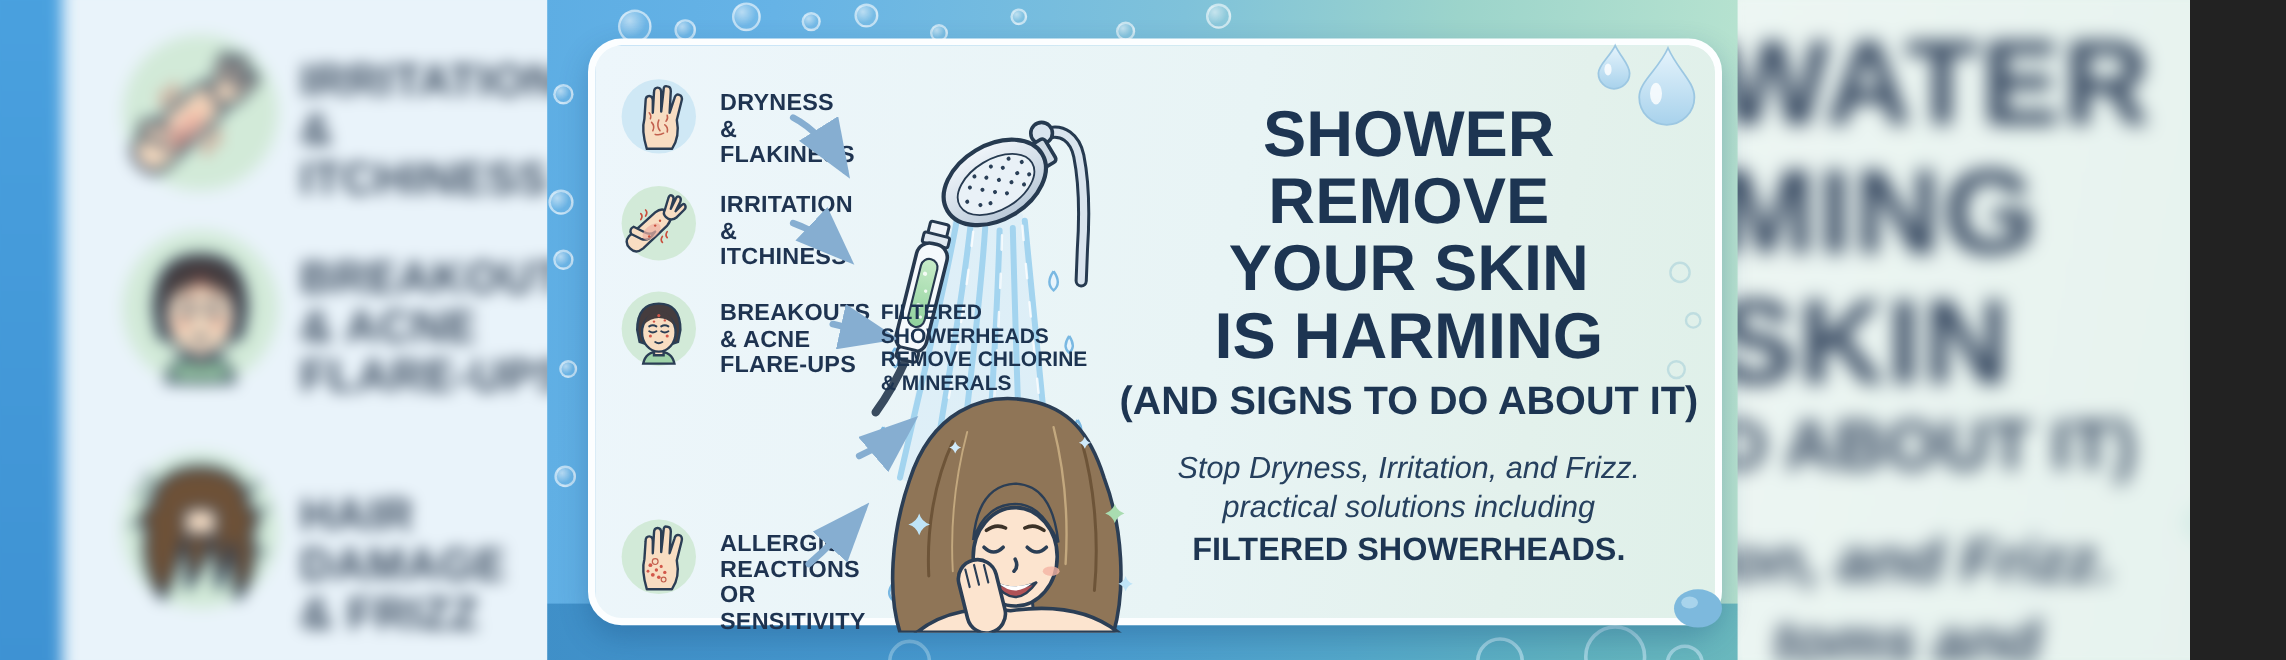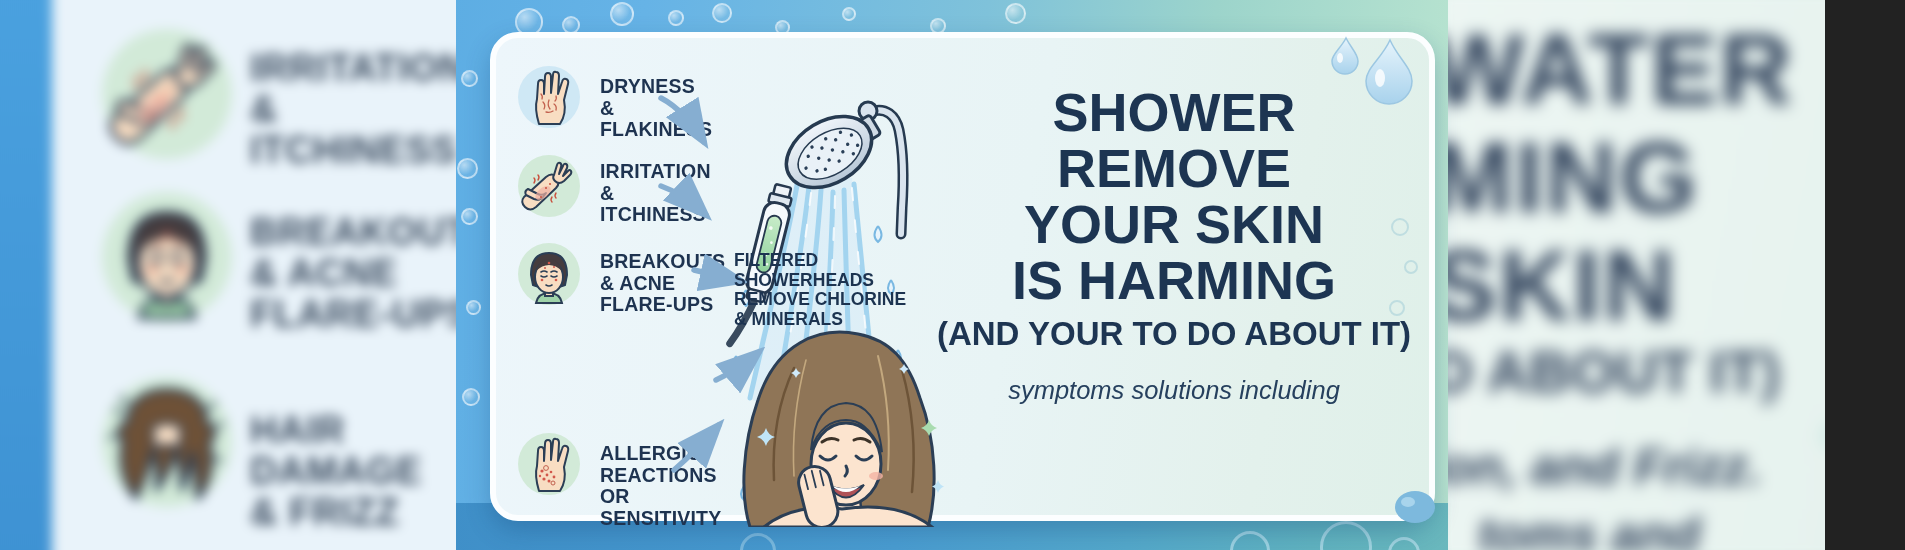--- a/index.html
+++ b/index.html
@@ -395,24 +395,26 @@
 
     <div class="filter-callout">FILTERED
 SHOWERHEADS
 REMOVE CHLORINE
 &amp; MINERALS</div>
 
     <div class="title-block">
       <div class="title-line">SHOWER REMOVE</div>
       <div class="title-line">YOUR SKIN</div>
       <div class="title-line">IS HARMING</div>
-      <div class="title-paren">(AND YOUR TO DO ABOUT IT)</div>
+      <div class="title-paren">(AND SIGNS TO DO ABOUT IT)</div>
       <div class="tagline">
-        <div>symptoms solutions including</div>
+        <div>Stop Dryness, Irritation, and Frizz.</div>
+        <div>practical solutions including</div>
       </div>
+      <div class="tagline-bold">FILTERED SHOWERHEADS.</div>
     </div>
 
     <svg class="drop-svg" style="left:832px;top:-4px;" width="95" height="95" viewBox="0 0 95 95">
       <path d="M18,4 C23,14 30,20 30,27 A13,13 0 1,1 4,27 C4,20 13,14 18,4 Z" fill="url(#dropGrad)" stroke="#9cc7e2" stroke-width="1.5"></path>
       <ellipse cx="12" cy="24" rx="3" ry="5" fill="#ffffff" opacity=".8"></ellipse>
       <path d="M62,6 C70,24 84,34 84,47 A23,23 0 1,1 38,47 C38,34 54,24 62,6 Z" fill="url(#dropGrad)" stroke="#9cc7e2" stroke-width="1.5"></path>
       <ellipse cx="52" cy="44" rx="5" ry="9" fill="#ffffff" opacity=".8"></ellipse>
     </svg>
 
     <div class="card-bubble" style="left:895px;top:180px;width:14px;height:14px;"></div>

